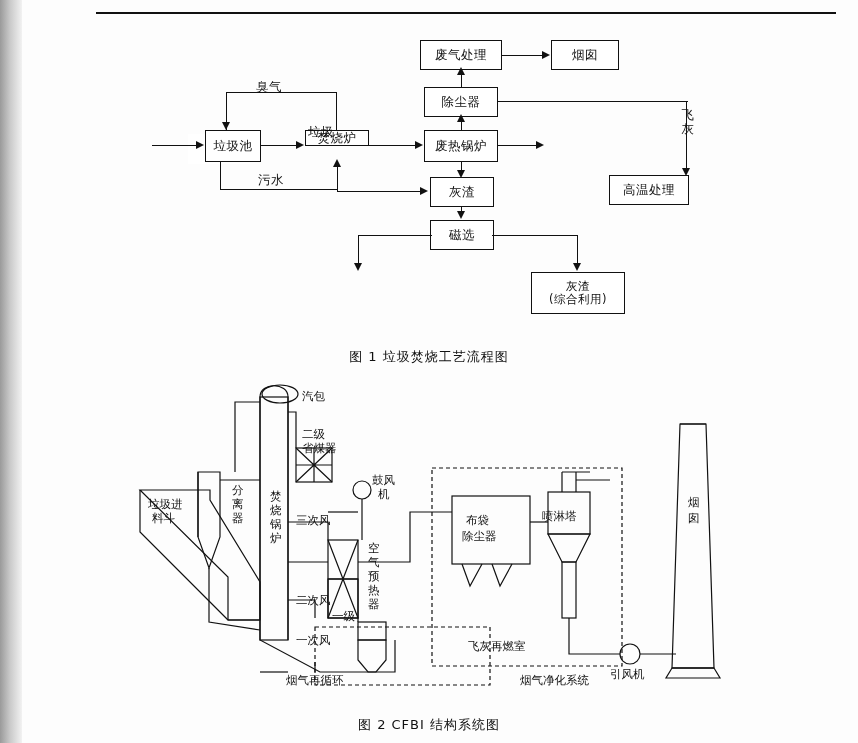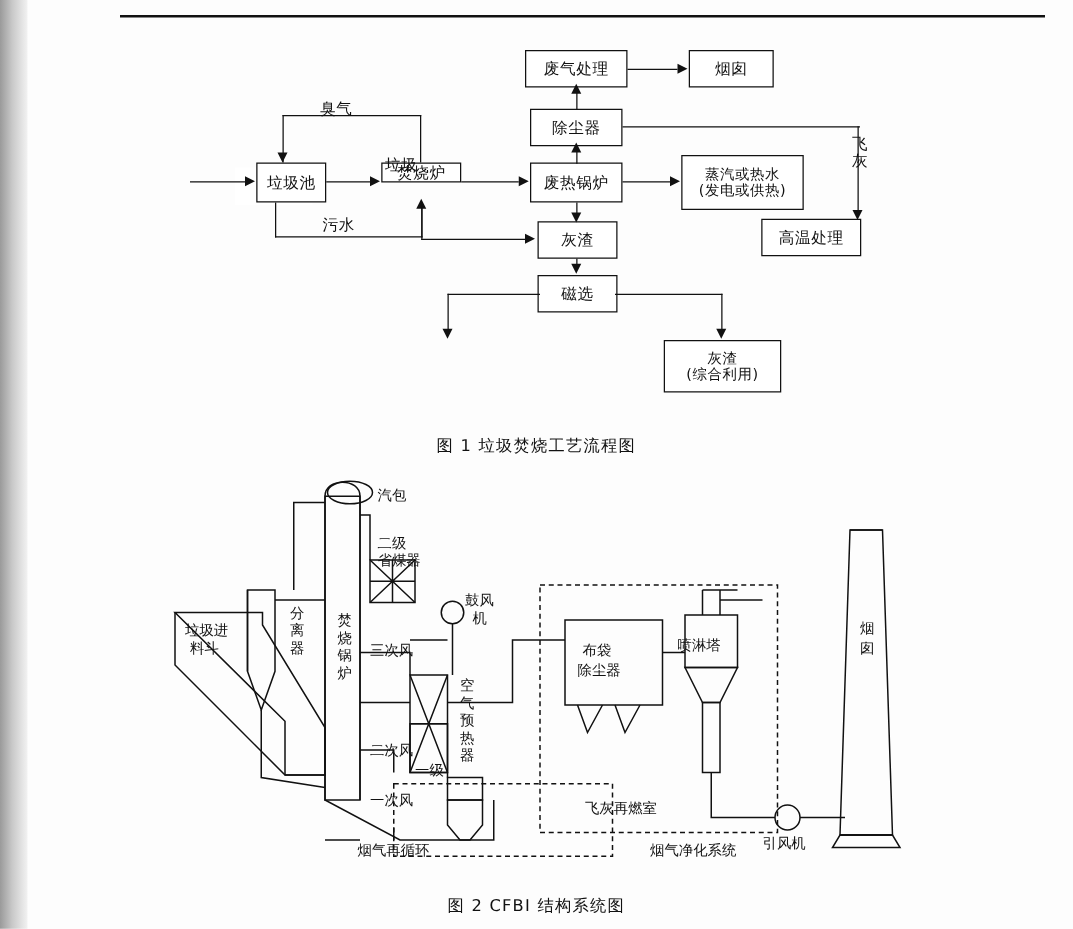--- a/index.html
+++ b/index.html
@@ -76,22 +76,20 @@
   <div style="position:absolute;left:0;top:0;width:858px;height:370px;">
 
     <div class="box" style="left:188px;top:134px;width:62px;height:30px;border:none;">卡车</div>
 
     <div class="box" style="left:205px;top:130px;width:56px;height:32px;">垃圾池</div>
 
     <div class="box" style="left:305px;top:130px;width:64px;height:16px;">焚烧炉</div>
 
     <div class="box" style="left:424px;top:130px;width:74px;height:32px;">废热锅炉</div>
 
-    <div class="box" style="left:545px;top:124px;width:98px;height:44px;font-size:11.5px;">蒸汽或热水
-(发电或供热)</div>
 
     <div class="box" style="left:424px;top:87px;width:74px;height:30px;">除尘器</div>
 
     <div class="box" style="left:420px;top:40px;width:82px;height:30px;">废气处理</div>
 
     <div class="box" style="left:551px;top:40px;width:68px;height:30px;">烟囱</div>
 
     <div class="box" style="left:430px;top:177px;width:64px;height:30px;">灰渣</div>
 
     <div class="box" style="left:430px;top:220px;width:64px;height:30px;">磁选</div>

